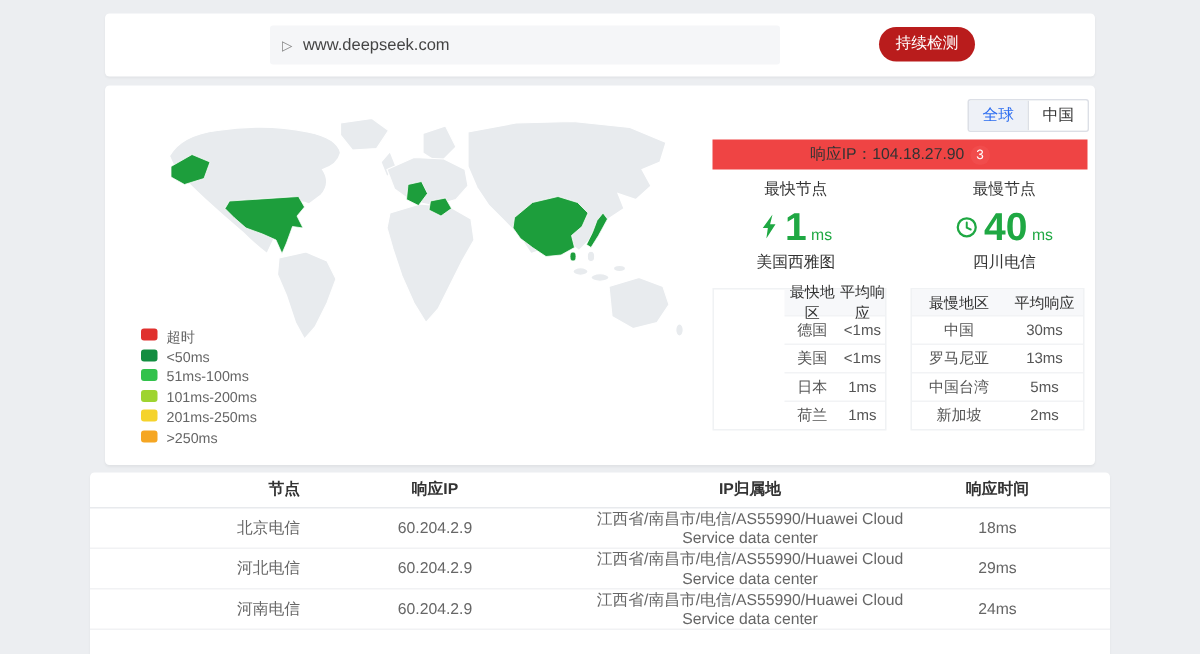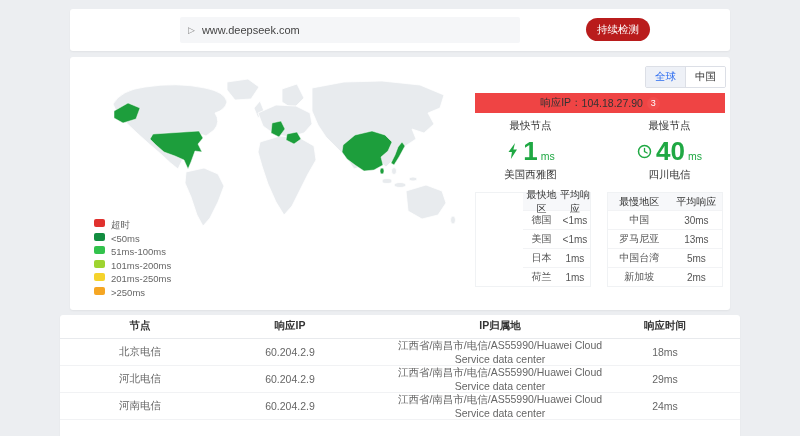--- a/index.html
+++ b/index.html
@@ -69,21 +69,21 @@
   #bottom { left:60px; top:315px; width:680px; height:140px; }
   #node-table { width:100%; border-collapse:collapse; table-layout:fixed; }
   #node-table th { font-size:10.5px; color:#333; font-weight:bold; height:23px;
     border-bottom:1px solid #e8eaed; }
   #node-table td { font-size:10.5px; color:#666; height:19px;
     border-bottom:1px solid #f1f2f4; text-align:center; }
   .col-node  { width:140px; }
   .col-ip    { width:180px; }
   .col-loc   { width:240px; }
   .col-time  { width:120px; }
-  #node-table th.cell-node, #node-table td.cell-node { text-align:center; padding-left:20px; }
+  #node-table th.cell-node, #node-table td.cell-node { text-align:right; padding-left:20px; }
   #node-table th.cell-time, #node-table td.cell-time { padding-right:30px; }
 </style>
 </head>
 <body>
 
 <div class="card" id="searchbar">
   <div class="url-input">
     <span class="tri">▷</span>
     <span>www.deepseek.com</span>
   </div>

